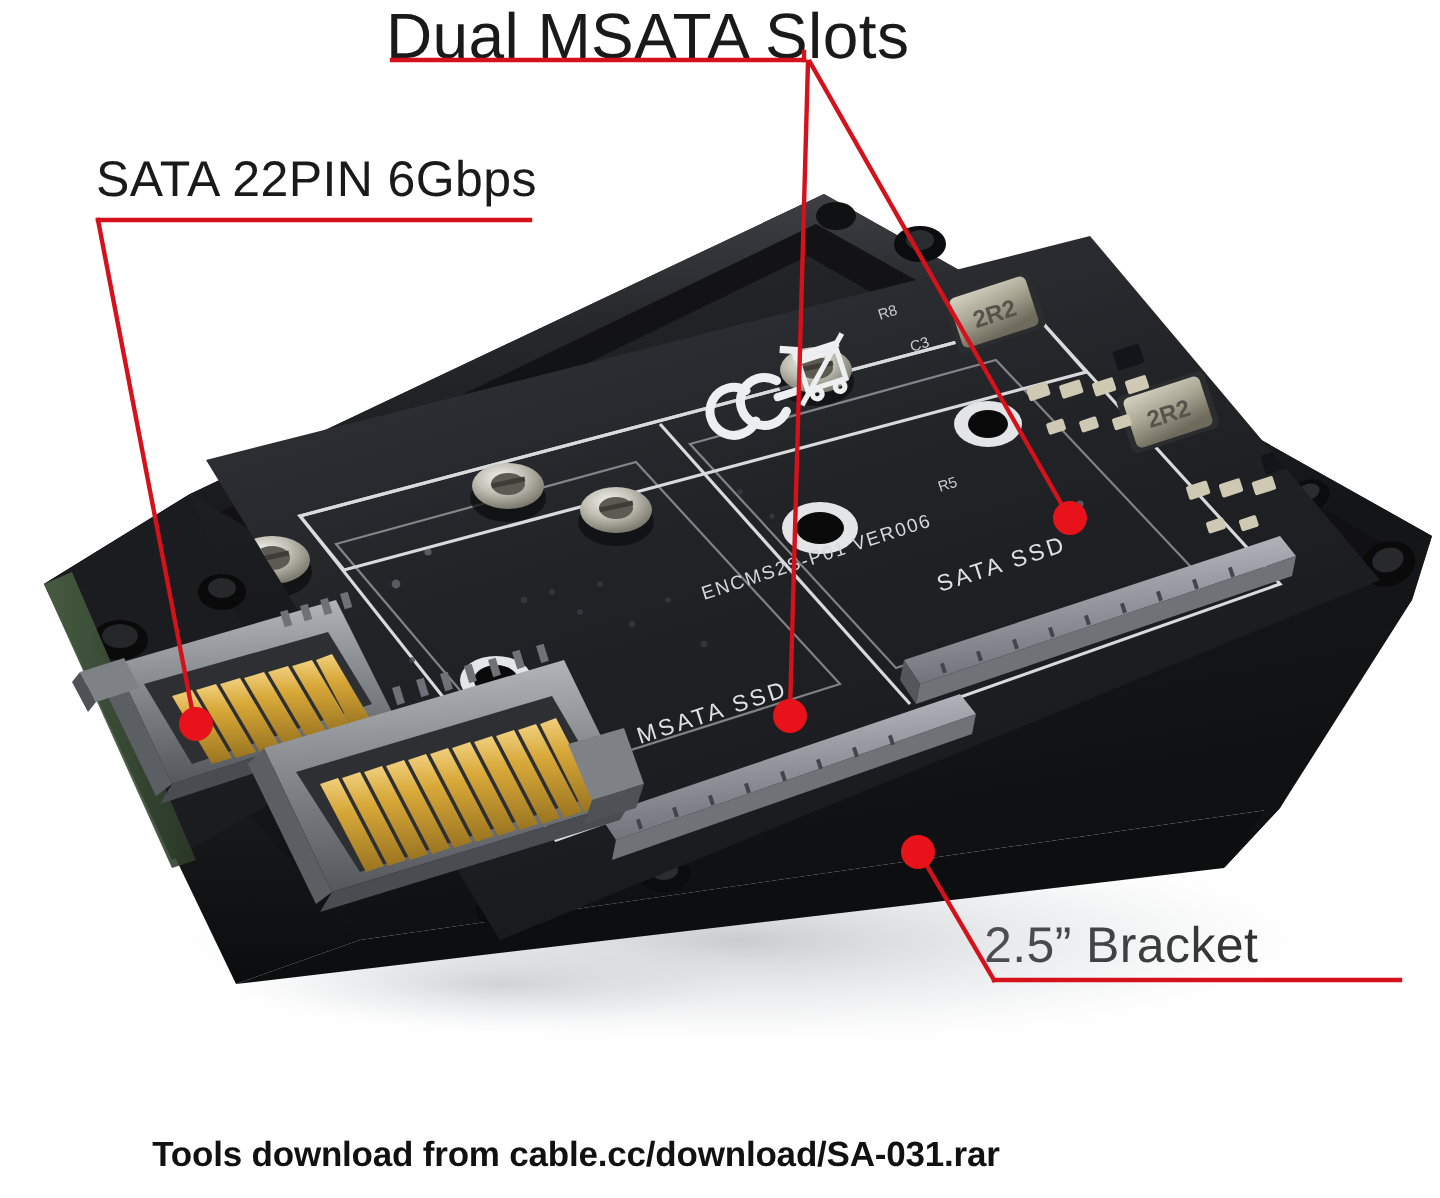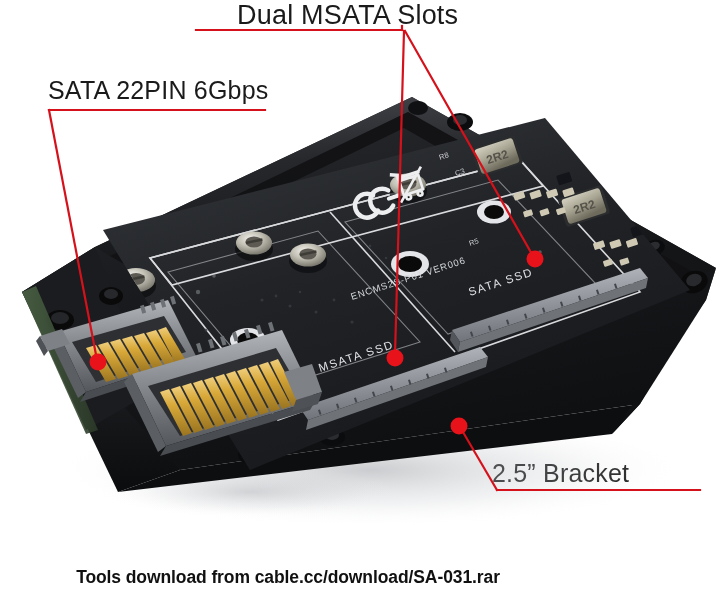--- a/index.html
+++ b/index.html
@@ -23,21 +23,21 @@
   
   .callout-label {
     position: absolute;
     color: #1a1a1a;
     font-size: 26px;
     font-weight: 400;
     letter-spacing: 0.2px;
     white-space: nowrap;
     line-height: 1;
   }
-  #label-dual   { left: 193px; top: 2px;   font-size: 27px; margin-left: 44px; }
+  #label-dual   { left: 193px; top: 2px;   font-size: 32px; }
   #label-sata   { left: 48px;  top: 78px;  font-size: 25px; }
   #label-bracket{ left: 492px; top: 461px; font-size: 25px; }
 
   
   #caption {
     position: absolute;
     left: 0;
     top: 567px;
     width: 576px;
     text-align: center;

